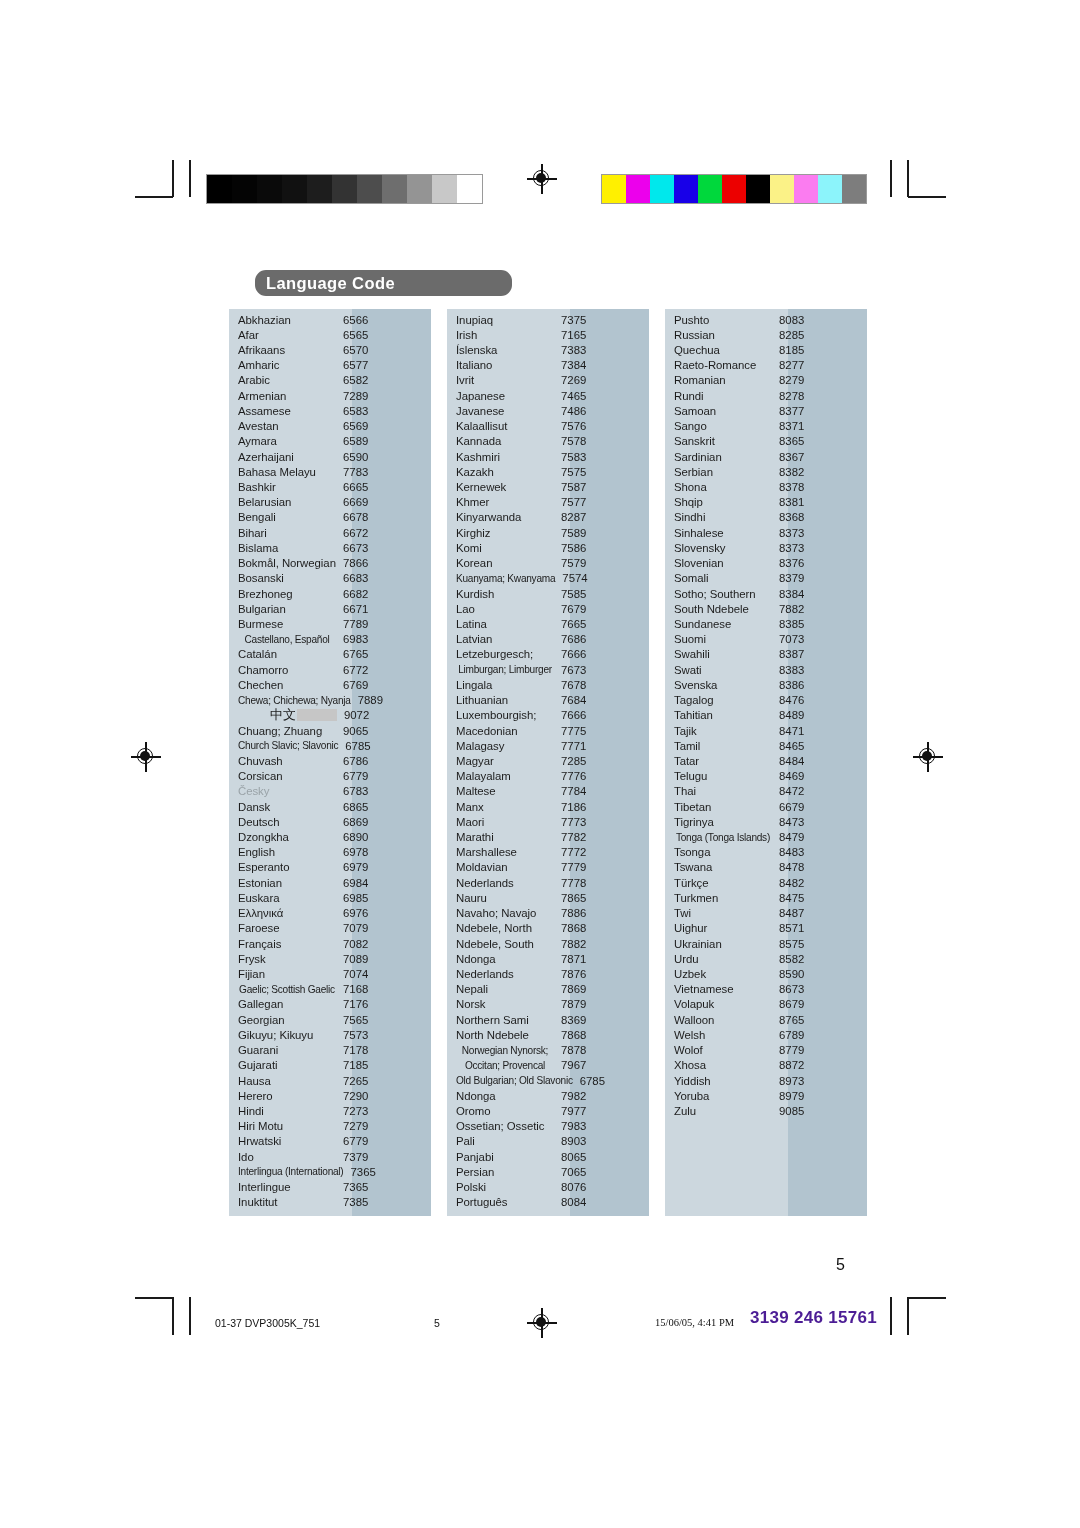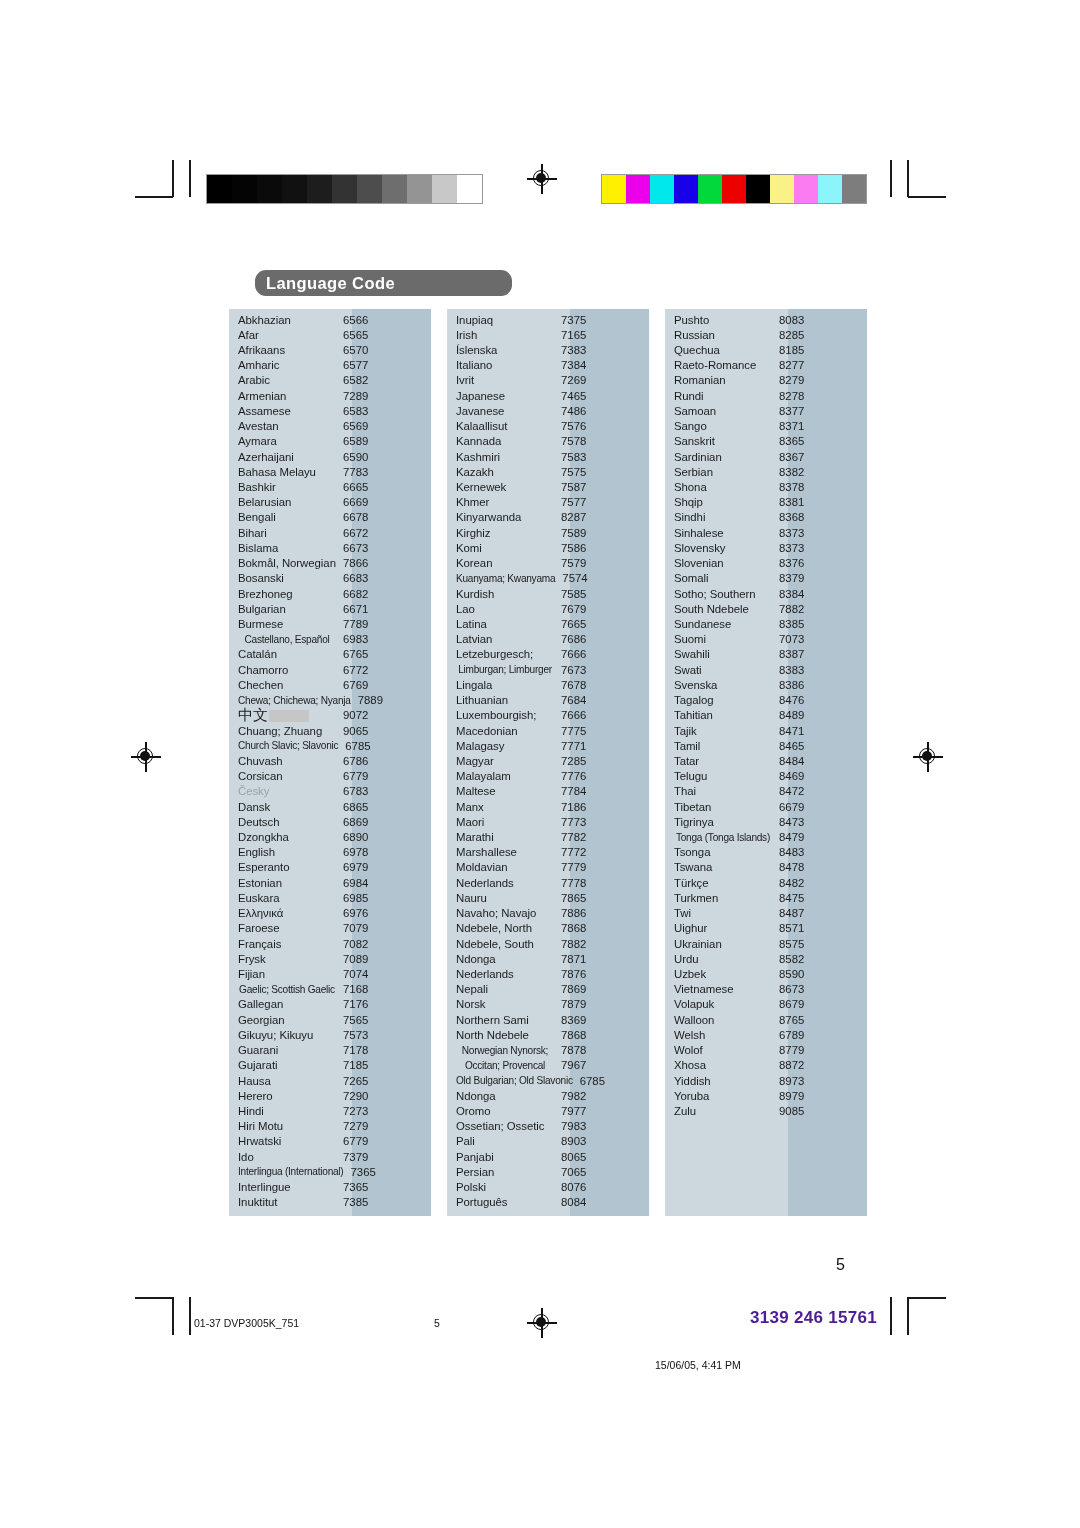--- a/index.html
+++ b/index.html
@@ -127,21 +127,21 @@
   .lang-code {
     width: 79px;
     flex: 0 0 79px;
     padding-left: 7px;
     font-size: 11.4px;
     color: #1c1c1c;
     box-sizing: border-box;
   }
   .lang-row.faded .lang-name { color: #9aa3a8; }
   .lang-row.narrow .lang-name { font-size: 10.1px; letter-spacing: -0.25px; text-align: center; }
-  .lang-row.cjk .lang-name { font-size: 15px; }
+  .lang-row.cjk .lang-name { font-size: 13px; margin-left: 32px; }
   .hl-box {
     display: inline-block;
     width: 40px;
     height: 12px;
     background: #c6c6c6;
     vertical-align: -2px;
     margin-left: 1px;
   }
   .lang-row.empty { height: 15.22px; }
 
@@ -957,16 +957,16 @@
       </div>
       <div class="lang-row empty">
         <div class="lang-name"></div>
         <div class="lang-code"></div>
       </div>
     </div>
   </div>
 
 <div class="page-number">5</div>
 
-<div class="footer-text" style="left:194px;top:1317px;">01-37 DVP3005K_751</div>
+<div class="footer-text" style="left:215px;top:1317px;">01-37 DVP3005K_751</div>
 <div class="footer-text" style="left:434px;top:1317px;">5</div>
-<div class="footer-text" style="left:655px;top:1359px;">15/06/05, 4:41 PM</div>
+<div class="footer-text" style="left:655px;top:1317px;font-family:Liberation Serif, serif;">15/06/05, 4:41 PM</div>
 <div class="footer-code" style="left:750px;top:1308px;">3139 246 15761</div>
 
 </body></html>

